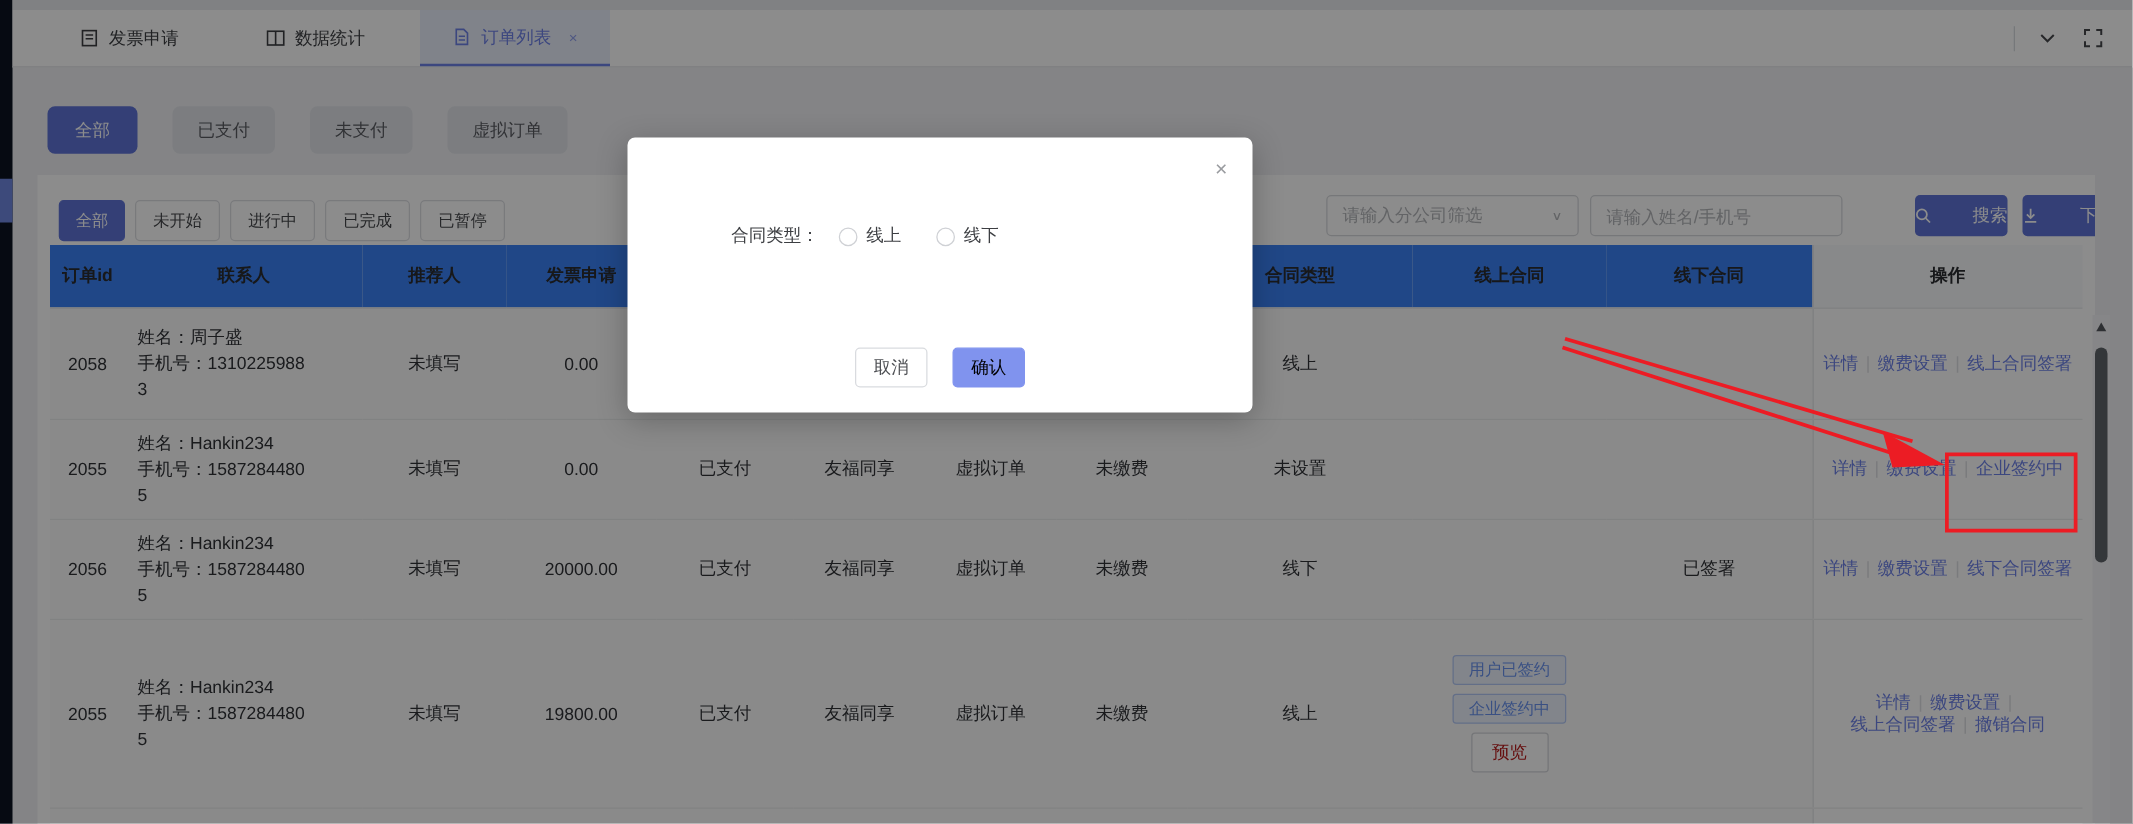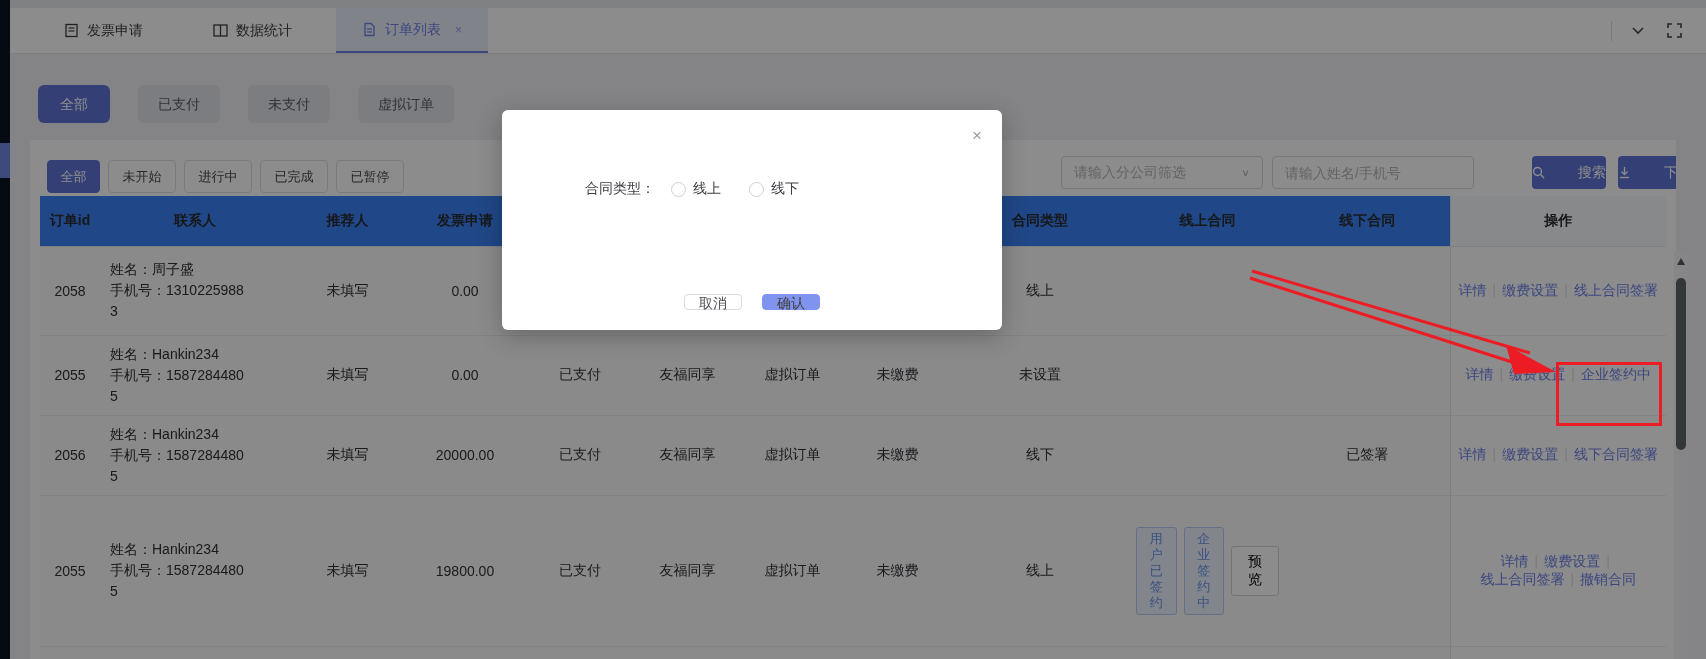--- a/index.html
+++ b/index.html
@@ -53,45 +53,45 @@
   .orders td.ops-col { background:#ffffff; border-left:1px solid #e4e5e8; padding:8px; }
   .orders td.contact { text-align:left; padding-left:10px; line-height:21px; }
   .orders tr.r1 td { height:89px; }
   .orders tr.r2 td { height:79px; }
   .orders tr.r3 td { height:79px; }
   .orders tr.r4 td { height:151px; }
   .orders tr.r5 td { height:60px; vertical-align:top; border-bottom:none; }
   .oplink { color:#6e82e8; cursor:pointer; }
   .opsep { color:#dfe0e4; margin:0 6px; }
   .nowrap { white-space:nowrap; }
-  .tag-stack { display:flex; flex-direction:row; align-items:center; gap:7px; }
+  .tag-stack { display:flex; flex-direction:column; align-items:center; gap:7px; }
   .tag { display:inline-block; border:1px solid #b4c9f6; background:#edf3fe; color:#6a93ef; border-radius:3px; padding:3px 12px; font-size:13px; line-height:16px; cursor:pointer; }
-  .preview-btn { display:inline-block; border:1px solid #d4d6da; background:#fff; color:#000000; border-radius:3px; padding:6px 16px; font-size:14px; cursor:pointer; }
+  .preview-btn { display:inline-block; border:1px solid #d4d6da; background:#fff; color:#b91c1c; border-radius:3px; padding:6px 16px; font-size:14px; cursor:pointer; }
 
   
   .vscroll { position:absolute; left:1674px; top:252px; width:14px; height:407px; background:#f4f5f7; z-index:1; }
   .vscroll .up-arrow { position:absolute; top:6px; left:3px; width:0; height:0; border-left:4px solid transparent; border-right:4px solid transparent; border-bottom:7px solid #55585e; }
   .vscroll .thumb { position:absolute; top:26px; left:2px; width:10px; height:172px; background:#60646a; border-radius:5px; cursor:pointer; }
 
   
   .overlay { position:absolute; inset:0; background:rgba(0,0,0,0.45); z-index:10; }
 
   
   .modal { position:absolute; left:502px; top:110px; width:500px; height:220px; background:#fff; border-radius:6px; box-shadow:0 6px 24px rgba(0,0,0,0.25); z-index:20; }
   .modal-title { position:absolute; top:21px; left:0; width:100%; text-align:center; font-size:16px; font-weight:600; color:#2b2d31; }
   .modal-close { position:absolute; top:17px; right:20px; font-size:17px; color:#9a9ca0; cursor:pointer; line-height:1; }
   .modal-body { position:absolute; top:70px; left:0; right:0; display:flex; align-items:center; padding-left:83px; font-size:14px; }
   .modal-body .field-label { color:#3c3e42; }
   .radio-group { display:flex; align-items:center; gap:28px; margin-left:16px; }
   .radio-item { display:flex; align-items:center; gap:7px; cursor:pointer; color:#3c3e42; }
   .radio-circle { width:15px; height:15px; border:1px solid #cfd1d5; border-radius:50%; background:#fff; }
   .modal-footer { position:absolute; bottom:20px; left:0; width:100%; display:flex; justify-content:center; gap:20px; }
-  .mbtn { height:16px; min-width:58px; padding:0 4px; border-radius:4px; font-size:14px; cursor:pointer; }
+  .mbtn { height:32px; min-width:58px; padding:0 4px; border-radius:4px; font-size:14px; cursor:pointer; }
   .mbtn.cancel { background:#fff; border:1px solid #d9dbdf; color:#4c4e52; }
-  .mbtn.confirm { background:#8093ee; border:1px solid #8093ee; color:#404040; }
+  .mbtn.confirm { background:#8093ee; border:1px solid #8093ee; color:#000000; }
 
   
   .anno-box { position:absolute; left:1556px; top:362px; width:106px; height:64px; border:3px solid #ec1c24; z-index:30; }
   .anno-arrow { position:absolute; left:1200px; top:250px; width:430px; height:150px; z-index:30; pointer-events:none; }
 </style>
 </head>
 <body>
 
 <div class="side-edge">
   <div class="active-seg"></div>

